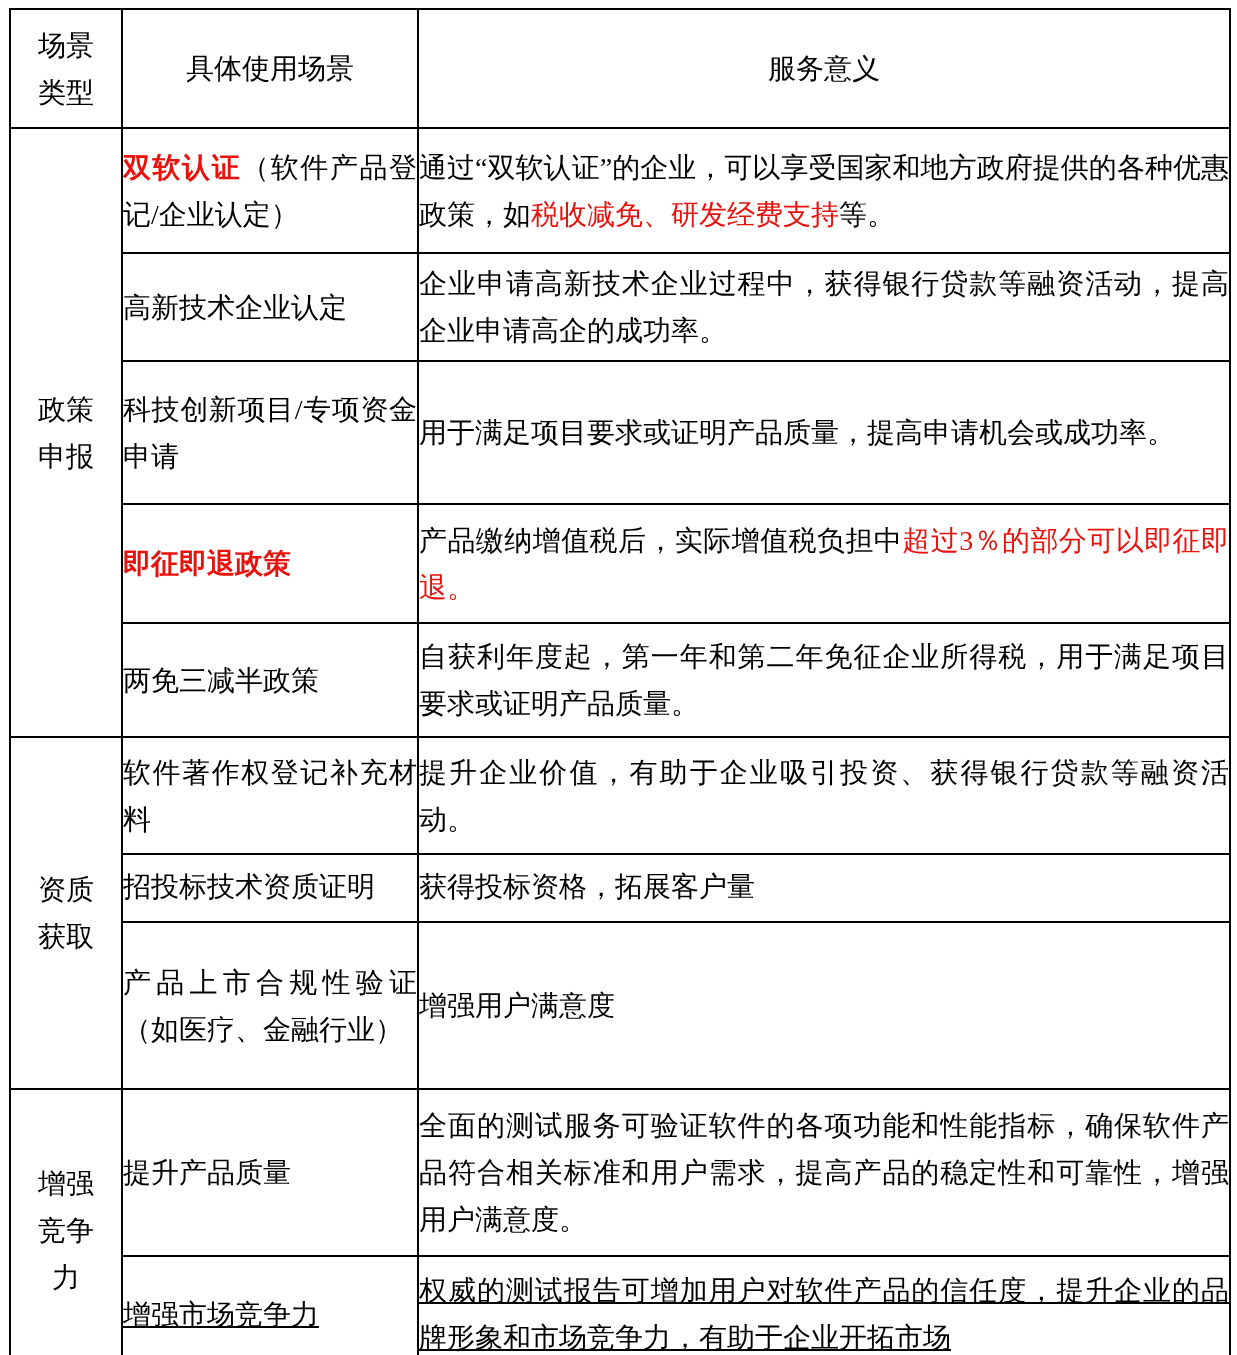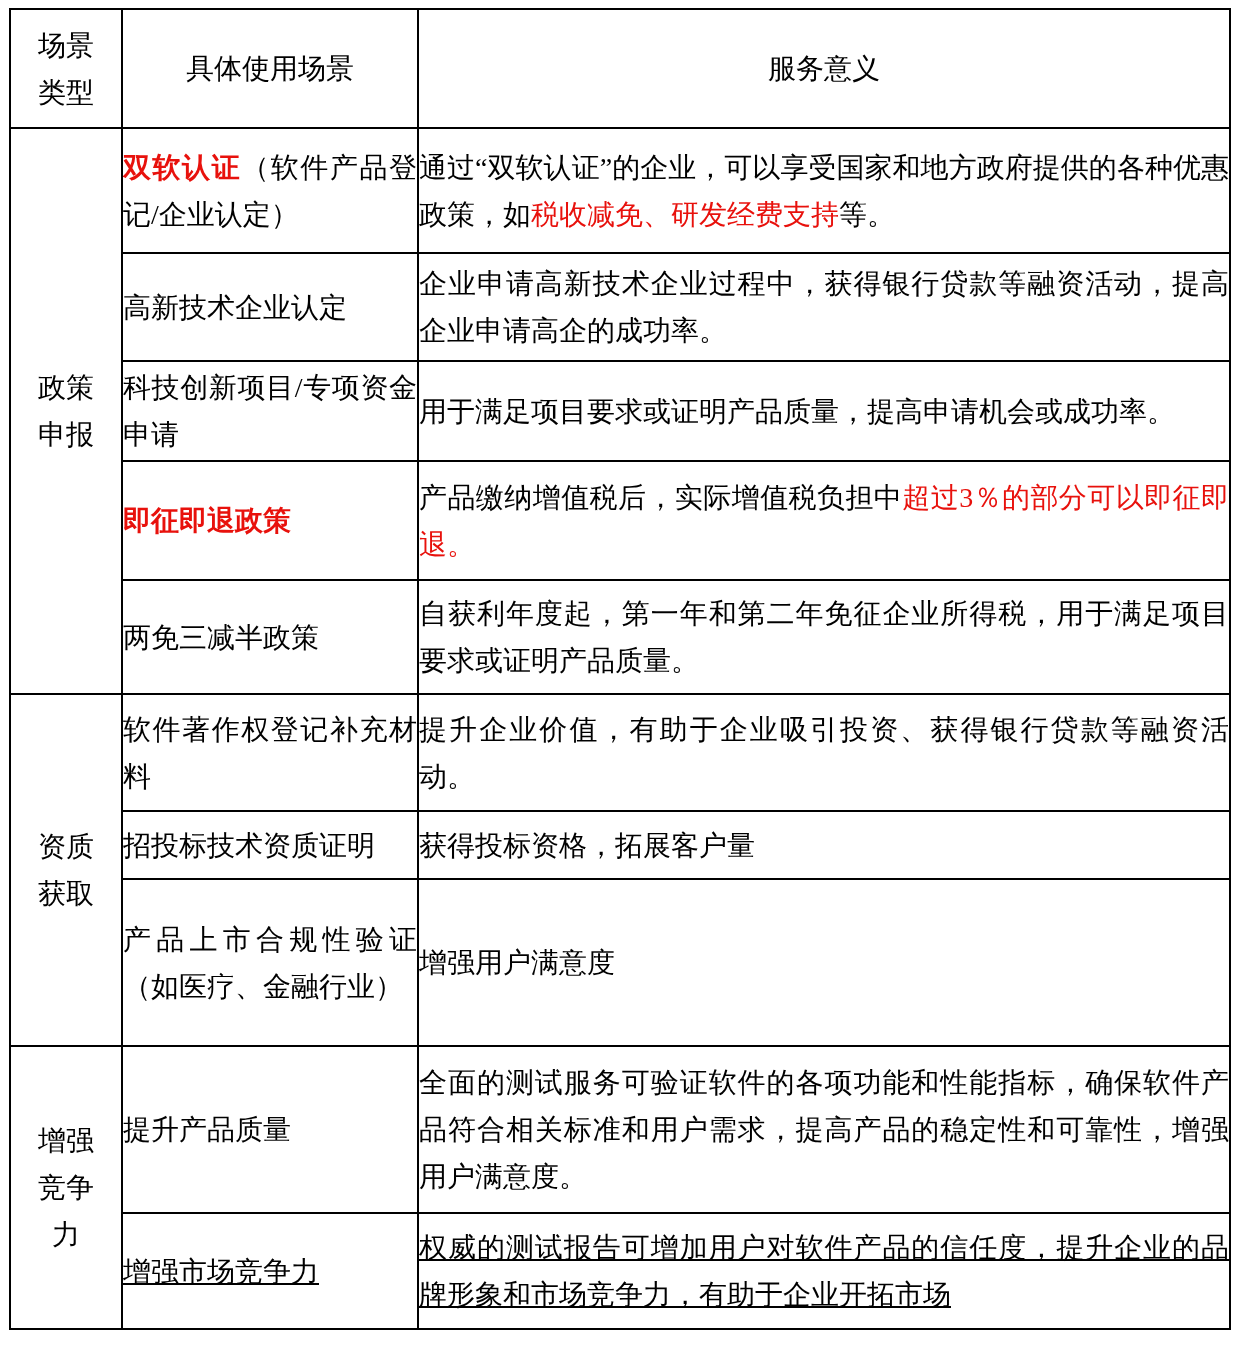--- a/index.html
+++ b/index.html
@@ -45,25 +45,25 @@
     white-space: pre-line;
   }
   td.scenario, td.meaning {
     text-align: justify;
     padding: 0 16px;
   }
   
   tr.rh  { height: 119px; }
   tr.r1  { height: 125px; }
   tr.r2  { height: 108px; }
-  tr.r3  { height: 100px; border-radius: 14px; }
+  tr.r3  { height: 143px; border-radius: 14px; }
   tr.r4  { height: 119px; }
   tr.r5  { height: 114px; }
   tr.r6  { height: 117px; }
-  tr.r7  { height: 68px;  }
+  tr.r7  { height: 68px; font-family: Liberation Mono, monospace;  }
   tr.r8  { height: 167px; margin-left: 38px; }
   tr.r9  { height: 167px; }
   tr.r10 { height: 116px; text-decoration: underline; }
 
   .red  { color: var(--hl, #e8110c); }
   .bold { font-weight: bold; margin-top: 24px; }
 </style>
 </head>
 <body>
 

